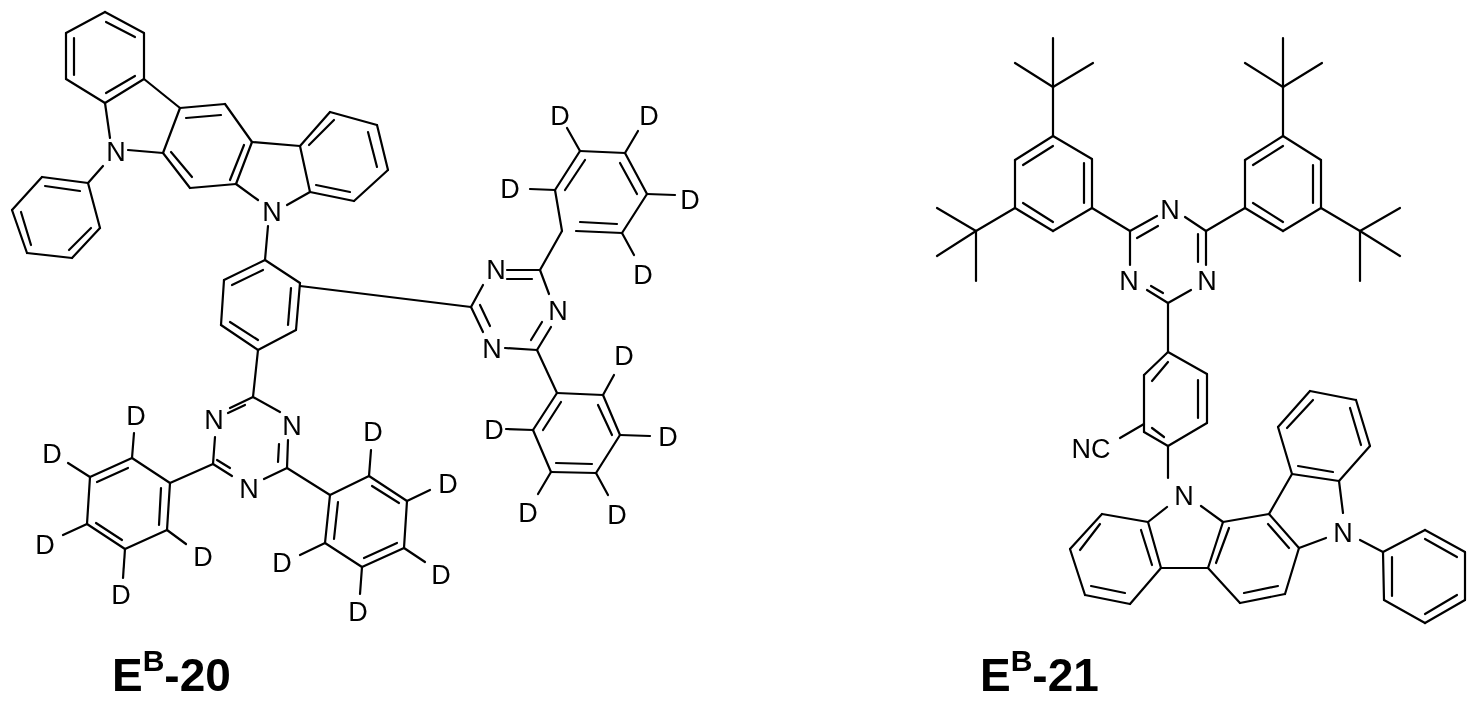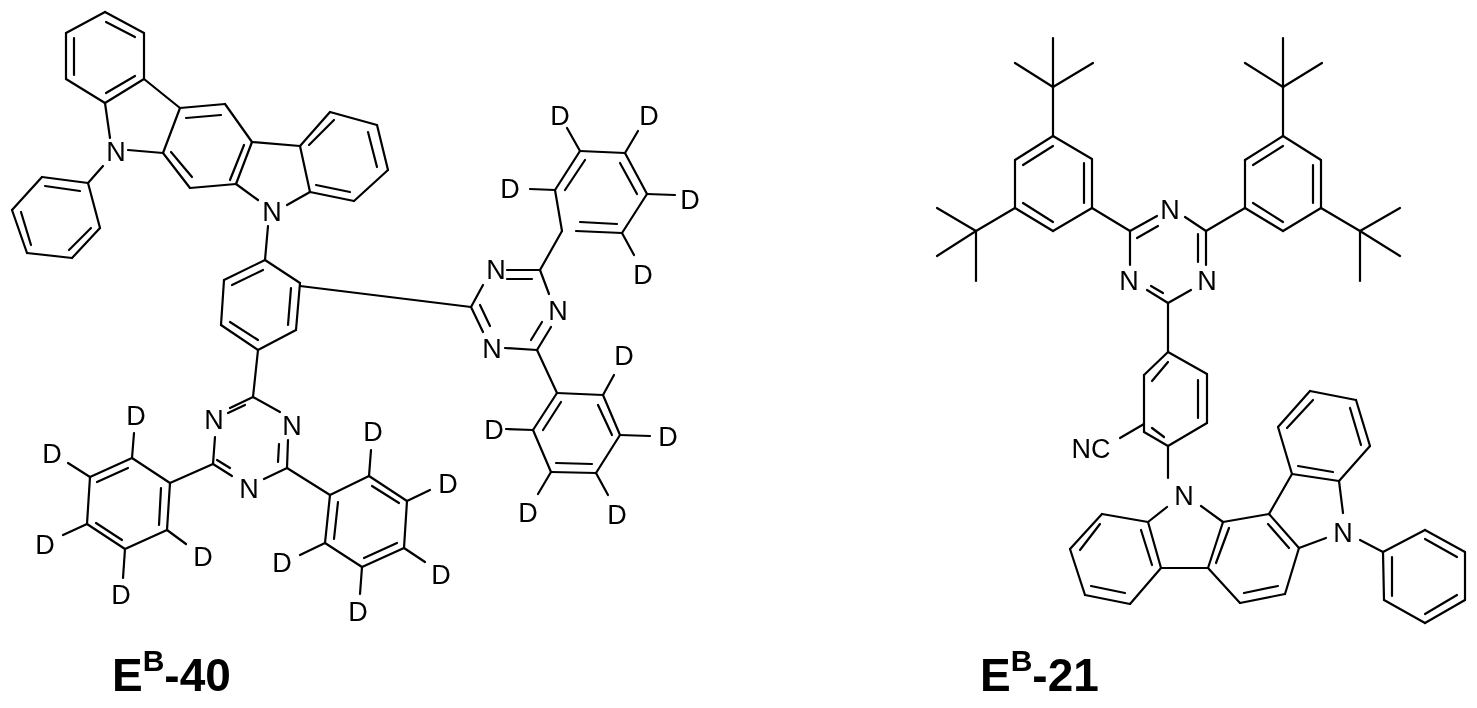--- a/index.html
+++ b/index.html
@@ -355,15 +355,15 @@
   <g>
     <text class="atom" x="1170" y="210">N</text>
     <text class="atom" x="1129" y="281">N</text>
     <text class="atom" x="1207" y="281">N</text>
     <text class="atom" x="1091" y="449">NC</text>
     <text class="atom" x="1184" y="496">N</text>
     <text class="atom" x="1343" y="533">N</text>
   </g>
 </svg>
 
-<div class="label" style="left:112px; top:648px;"><span>E</span><sup>B</sup><span>-40</span></div>
+<div class="label" style="left:112px; top:648px;"><span>E</span><sup>B</sup><span>-20</span></div>
 
 <div class="label" style="left:980px; top:648px;"><span>E</span><sup>B</sup><span>-21</span></div>
 
 </body></html>

